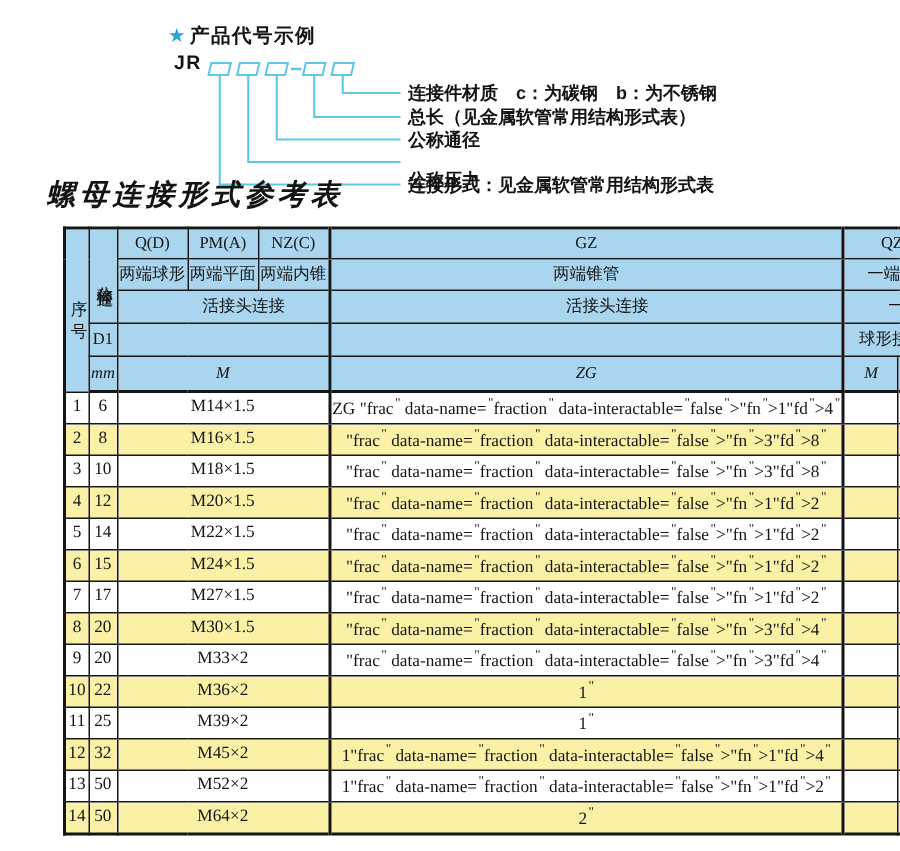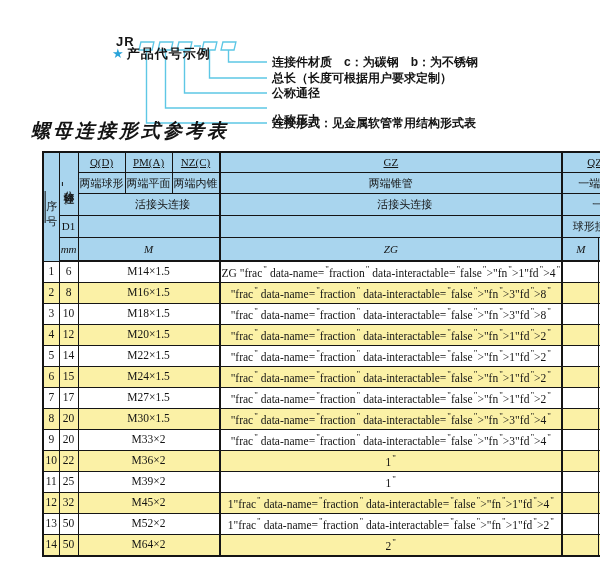--- a/index.html
+++ b/index.html
@@ -15,21 +15,21 @@
     font-family:"Liberation Serif","DejaVu Serif",serif;color:#141414;
     overflow:hidden;
   }
   
   .diagram-svg{position:absolute;left:0;top:0;}
   .code-box{fill:#ffffff;stroke:var(--line);stroke-width:1.4;}
   .leader{fill:none;stroke:var(--line);stroke-width:1.4;}
   .code-dash{stroke:var(--line);stroke-width:1.6;}
   .heading{
     position:absolute;left:112px;top:16px;white-space:nowrap;
-    font:bold 13px/16px "Liberation Sans",sans-serif;letter-spacing:1px;margin-top:30px;
+    font:bold 13px/16px "Liberation Sans",sans-serif;letter-spacing:1px;
   }
   .heading .star{color:var(--star);font-weight:normal;margin-right:2px;}
   .jr{
     position:absolute;left:116px;top:35px;
     font:bold 13px/14px "Liberation Sans",sans-serif;letter-spacing:1px;
   }
   .dlabel{
     position:absolute;left:272px;height:15px;white-space:nowrap;
     font:bold 12px/15px "Liberation Sans",sans-serif;
   }
@@ -44,21 +44,21 @@
     border-collapse:collapse;table-layout:fixed;
     border:2px solid var(--border);
   }
   .ref th,.ref td{
     border:1px solid var(--border);
     text-align:center;vertical-align:middle;padding:0 1px;
     font-weight:normal;font-size:11px;line-height:1.15;
     overflow:hidden;white-space:nowrap;
   }
   .ref thead th{background:var(--header-bg);}
-  .ref .r1 th{height:19px;text-decoration:underline;}
+  .ref .r1 th{height:19px;}
   .ref .r2 th{height:20px;margin-top:36px;}
   .ref .r3 th{height:21px;padding-left:29px;}
   .ref .r4 th{height:21px;}
   .ref .r5 th{height:22px;border-bottom:2px solid var(--border);font-style:italic;}
   .ref tbody td{height:20px;background:#ffffff;font-size:11.5px;}
   .ref tbody tr.alt td{background:var(--alt-bg);}
   .bl2{border-left-width:2px !important;}
   .vert{
     writing-mode:vertical-rl;text-orientation:upright;
     letter-spacing:1px;padding:2px 0;
@@ -88,21 +88,21 @@
     <polyline class="leader" points="165.5,50 165.5,108 267,108"></polyline>
     <polyline class="leader" points="146.5,50 146.5,123 267,123"></polyline>
   </svg>
 
   <div class="heading">
     <span class="star">★</span><span>产品代号示例</span>
   </div>
   <div class="jr">JR</div>
 
   <div class="dlabel" style="top:55px">连接件材质　c：为碳钢　b：为不锈钢</div>
-  <div class="dlabel" style="top:71px">总长（长度可根据用户要求定制）</div>
+  <div class="dlabel" style="top:71px">总长（见金属软管常用结构形式表）</div>
   <div class="dlabel" style="top:86px">公称通径</div>
   <div class="dlabel" style="top:113px">公称压力</div>
   <div class="dlabel" style="top:116px">连接形式：见金属软管常用结构形式表</div>
 </div>
 
 <div class="tbl-title">螺母连接形式参考表</div>
 
 <table class="ref">
   <colgroup>
     <col style="width:33px">

